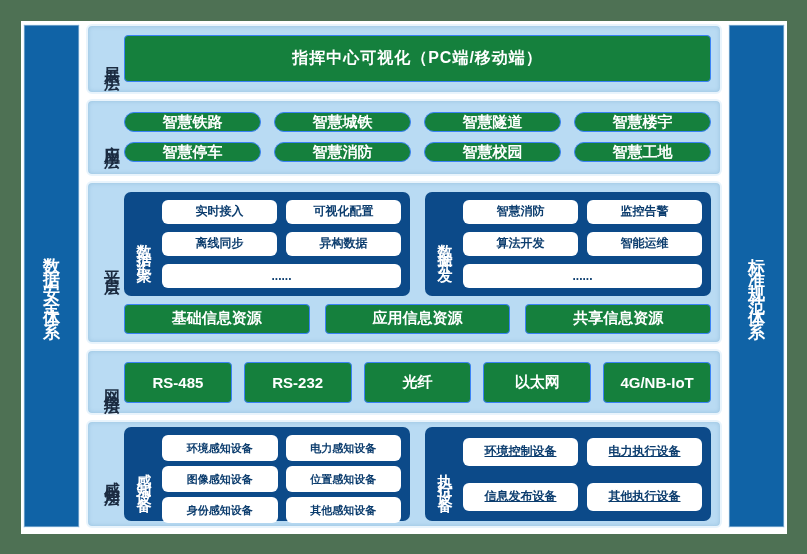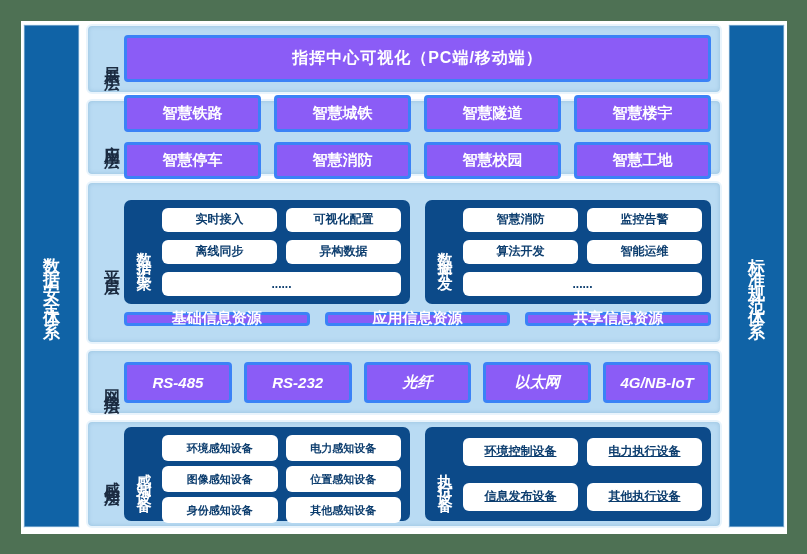--- a/index.html
+++ b/index.html
@@ -60,41 +60,41 @@
     color: #1b2b40;
     letter-spacing: 5px;
     text-indent: 5px;
     width: 28px;
     text-align: center;
     flex: 0 0 28px;
   }
   .panel-content { flex: 1; margin-left: 2px; }
 
   .dark-bar {
-    background: #8b5cf6;
+    background: #15803d;
     border-radius: 4px;
     color: #ffffff;
     font-weight: bold;
     display: flex;
     align-items: center;
     justify-content: center;
-    border: 3px solid #3b82f6;
+    border: 1px solid #3b82f6;
   }
   
   .panel-display { height: 70px; }
   .command-bar { height: 47px; font-size: 16px; letter-spacing: 1px; }
   
   .panel-app { height: 77px; }
   .app-grid {
     display: grid;
     grid-template-columns: repeat(4, 1fr);
     gap: 10px 13px;
     align-content: center;
   }
-  .app-btn { height: 37px; font-size: 15px; }
+  .app-btn { height: 20px; font-size: 15px; border-radius: 13px; }
   
   .panel-platform { height: 164px; }
   .platform-stack { display: flex; flex-direction: column; gap: 8px; }
   .group-row { display: flex; gap: 15px; }
   .subpanel {
     flex: 1;
     background: #0c4a89;
     border-radius: 7px;
     padding: 8px 9px;
     display: flex;
@@ -127,29 +127,28 @@
     align-items: center;
     justify-content: center;
     height: 24px;
   }
   .chip.wide { grid-column: 1 / span 2; }
   .resource-row {
     display: grid;
     grid-template-columns: repeat(3, 1fr);
     gap: 15px;
   }
-  .resource-bar { height: 14px; font-size: 15px; }
+  .resource-bar { height: 30px; font-size: 15px; }
   
   .panel-network { height: 66px; }
   .network-grid {
     display: grid;
     grid-template-columns: repeat(5, 1fr);
     gap: 12px;
     align-content: center;
-    font-style: italic;
   }
   .network-btn { height: 41px; font-size: 15px; }
   
   .panel-perception { height: 108px; }
   .perception-row { display: flex; gap: 15px; }
   .subpanel.tall { height: 94px; }
   .chip-grid.rows3 { gap: 5px 8px; }
   .chip-grid.rows3 .chip { height: 26px; font-size: 11px; text-align: center; }
   .chip-grid.rows2 { gap: 17px 9px; align-content: center; }
   .chip-grid.rows2 .chip { height: 28px; text-decoration: underline; }

